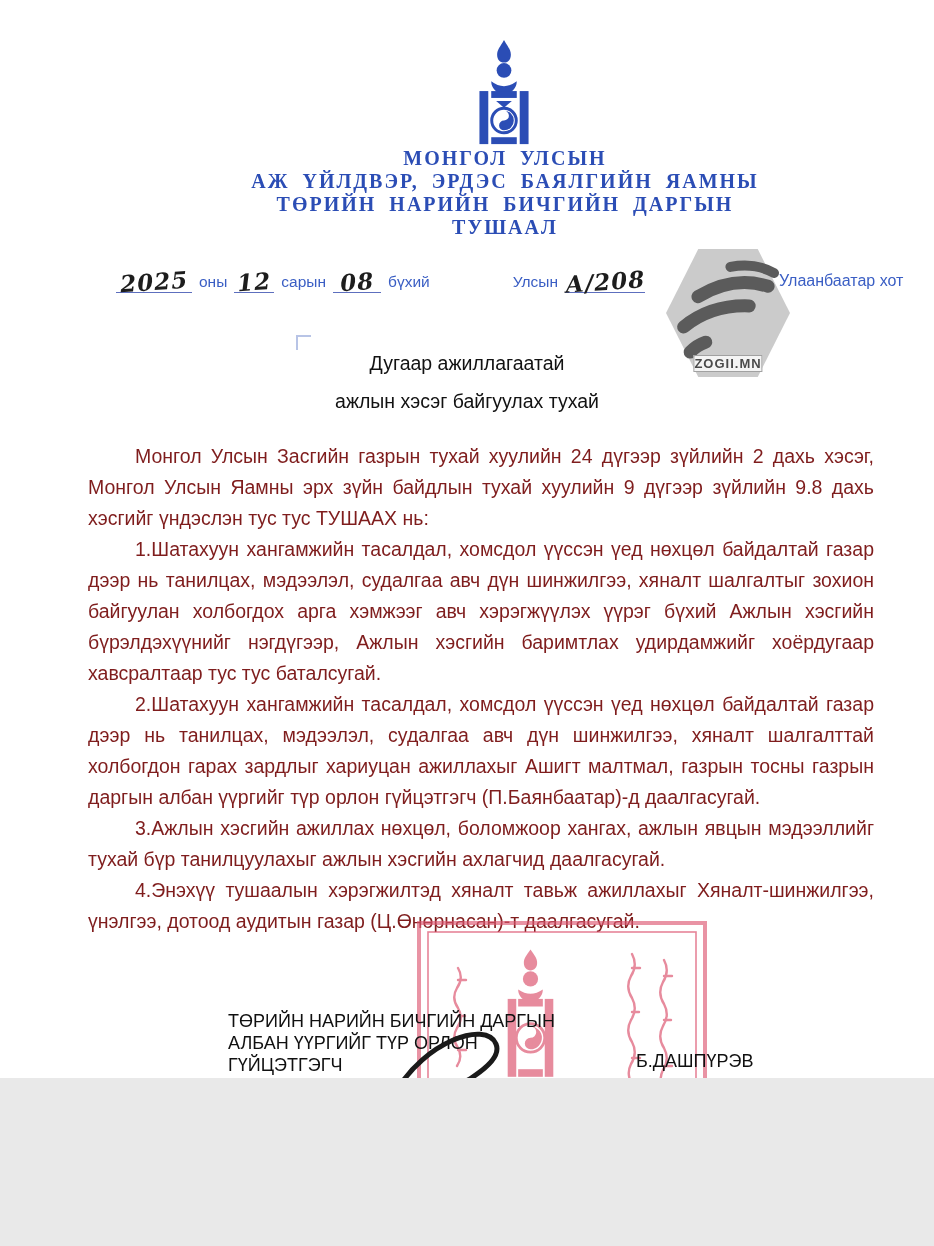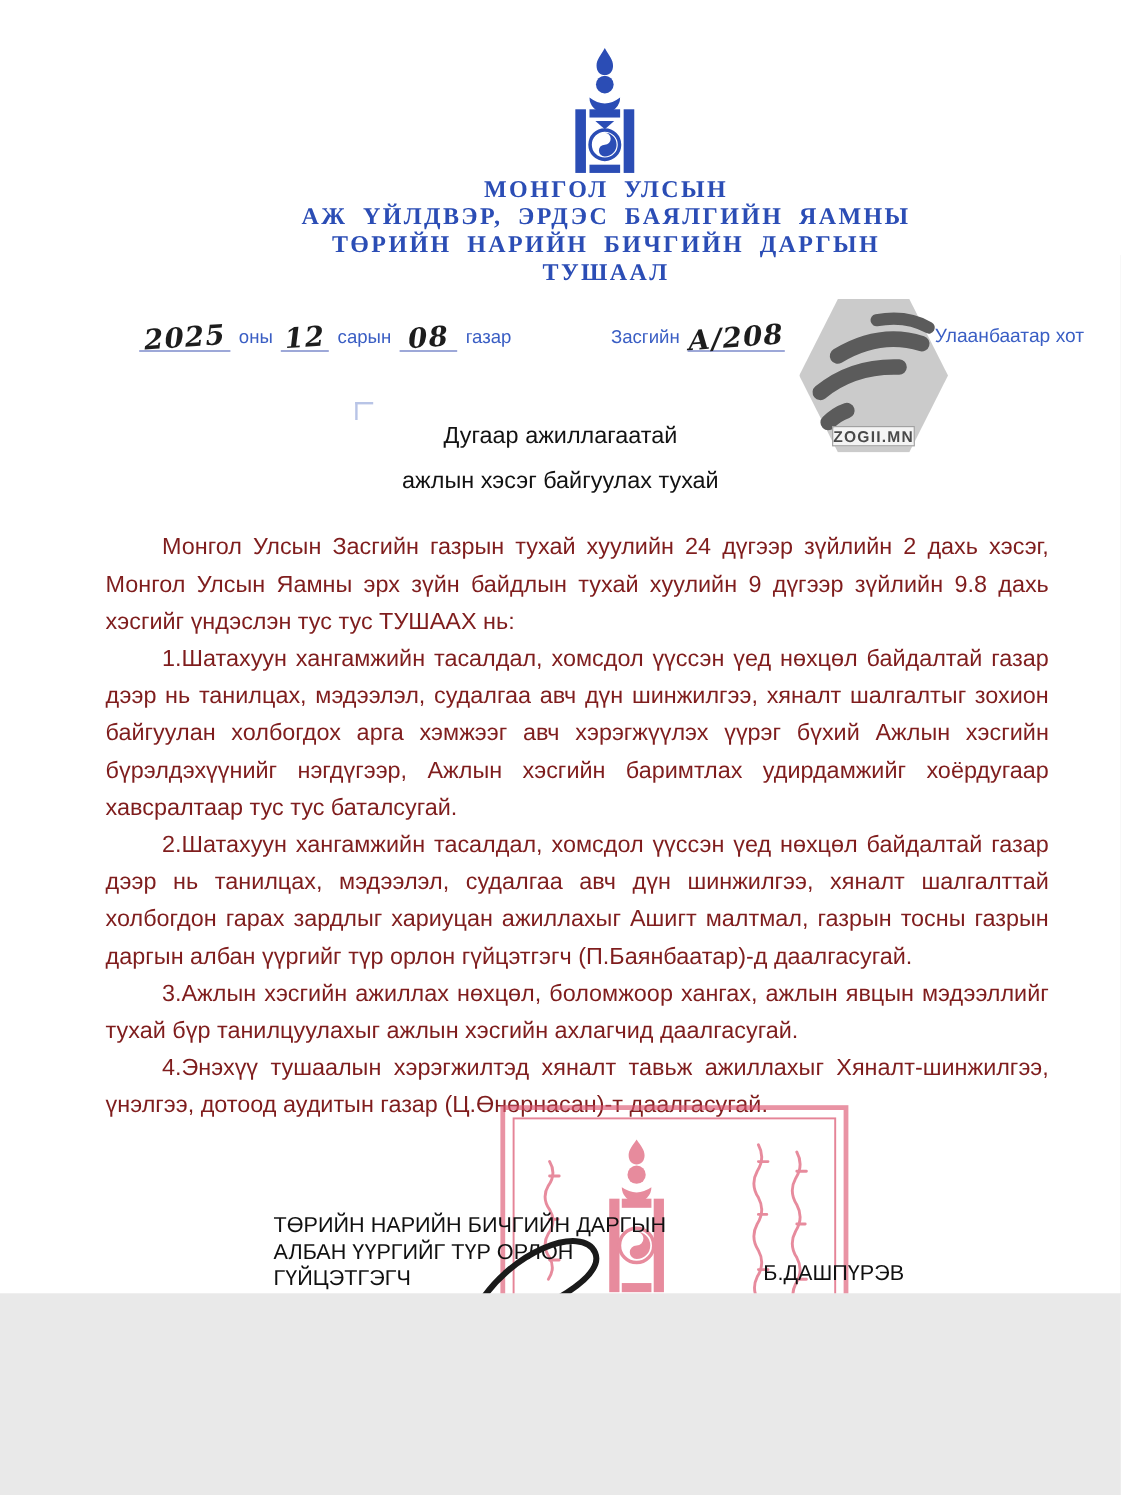--- a/index.html
+++ b/index.html
@@ -87,22 +87,22 @@
     <div class="hline">ТӨРИЙН НАРИЙН БИЧГИЙН ДАРГЫН</div>
     <div class="hline">ТУШААЛ</div>
   </div>
 
   <div class="dateline">
     <span class="blank b-year"><span class="hand">2025</span></span>
     <span class="lbl">оны</span>
     <span class="blank b-month"><span class="hand">12</span></span>
     <span class="lbl">сарын</span>
     <span class="blank b-day"><span class="hand">08</span></span>
-    <span class="lbl">газар</span>
-    <span class="lbl lbl-number">Засгийн</span>
+    <span class="lbl">бүхий</span>
+    <span class="lbl lbl-number">Улсын</span>
     <span class="blank b-number"><span class="hand">А/208</span></span>
   </div>
 
   <div class="city">Улаанбаатар хот</div>
 
   <div class="watermark">
     <div class="hex"></div>
     <svg viewBox="0 0 124 136" style="position:absolute;inset:0;">
       <g fill="none" stroke="#4f4f4f" stroke-width="13" stroke-linecap="round" transform="rotate(8 62 68)">
         <path d="M30 112 Q36 104 44 100"></path>

